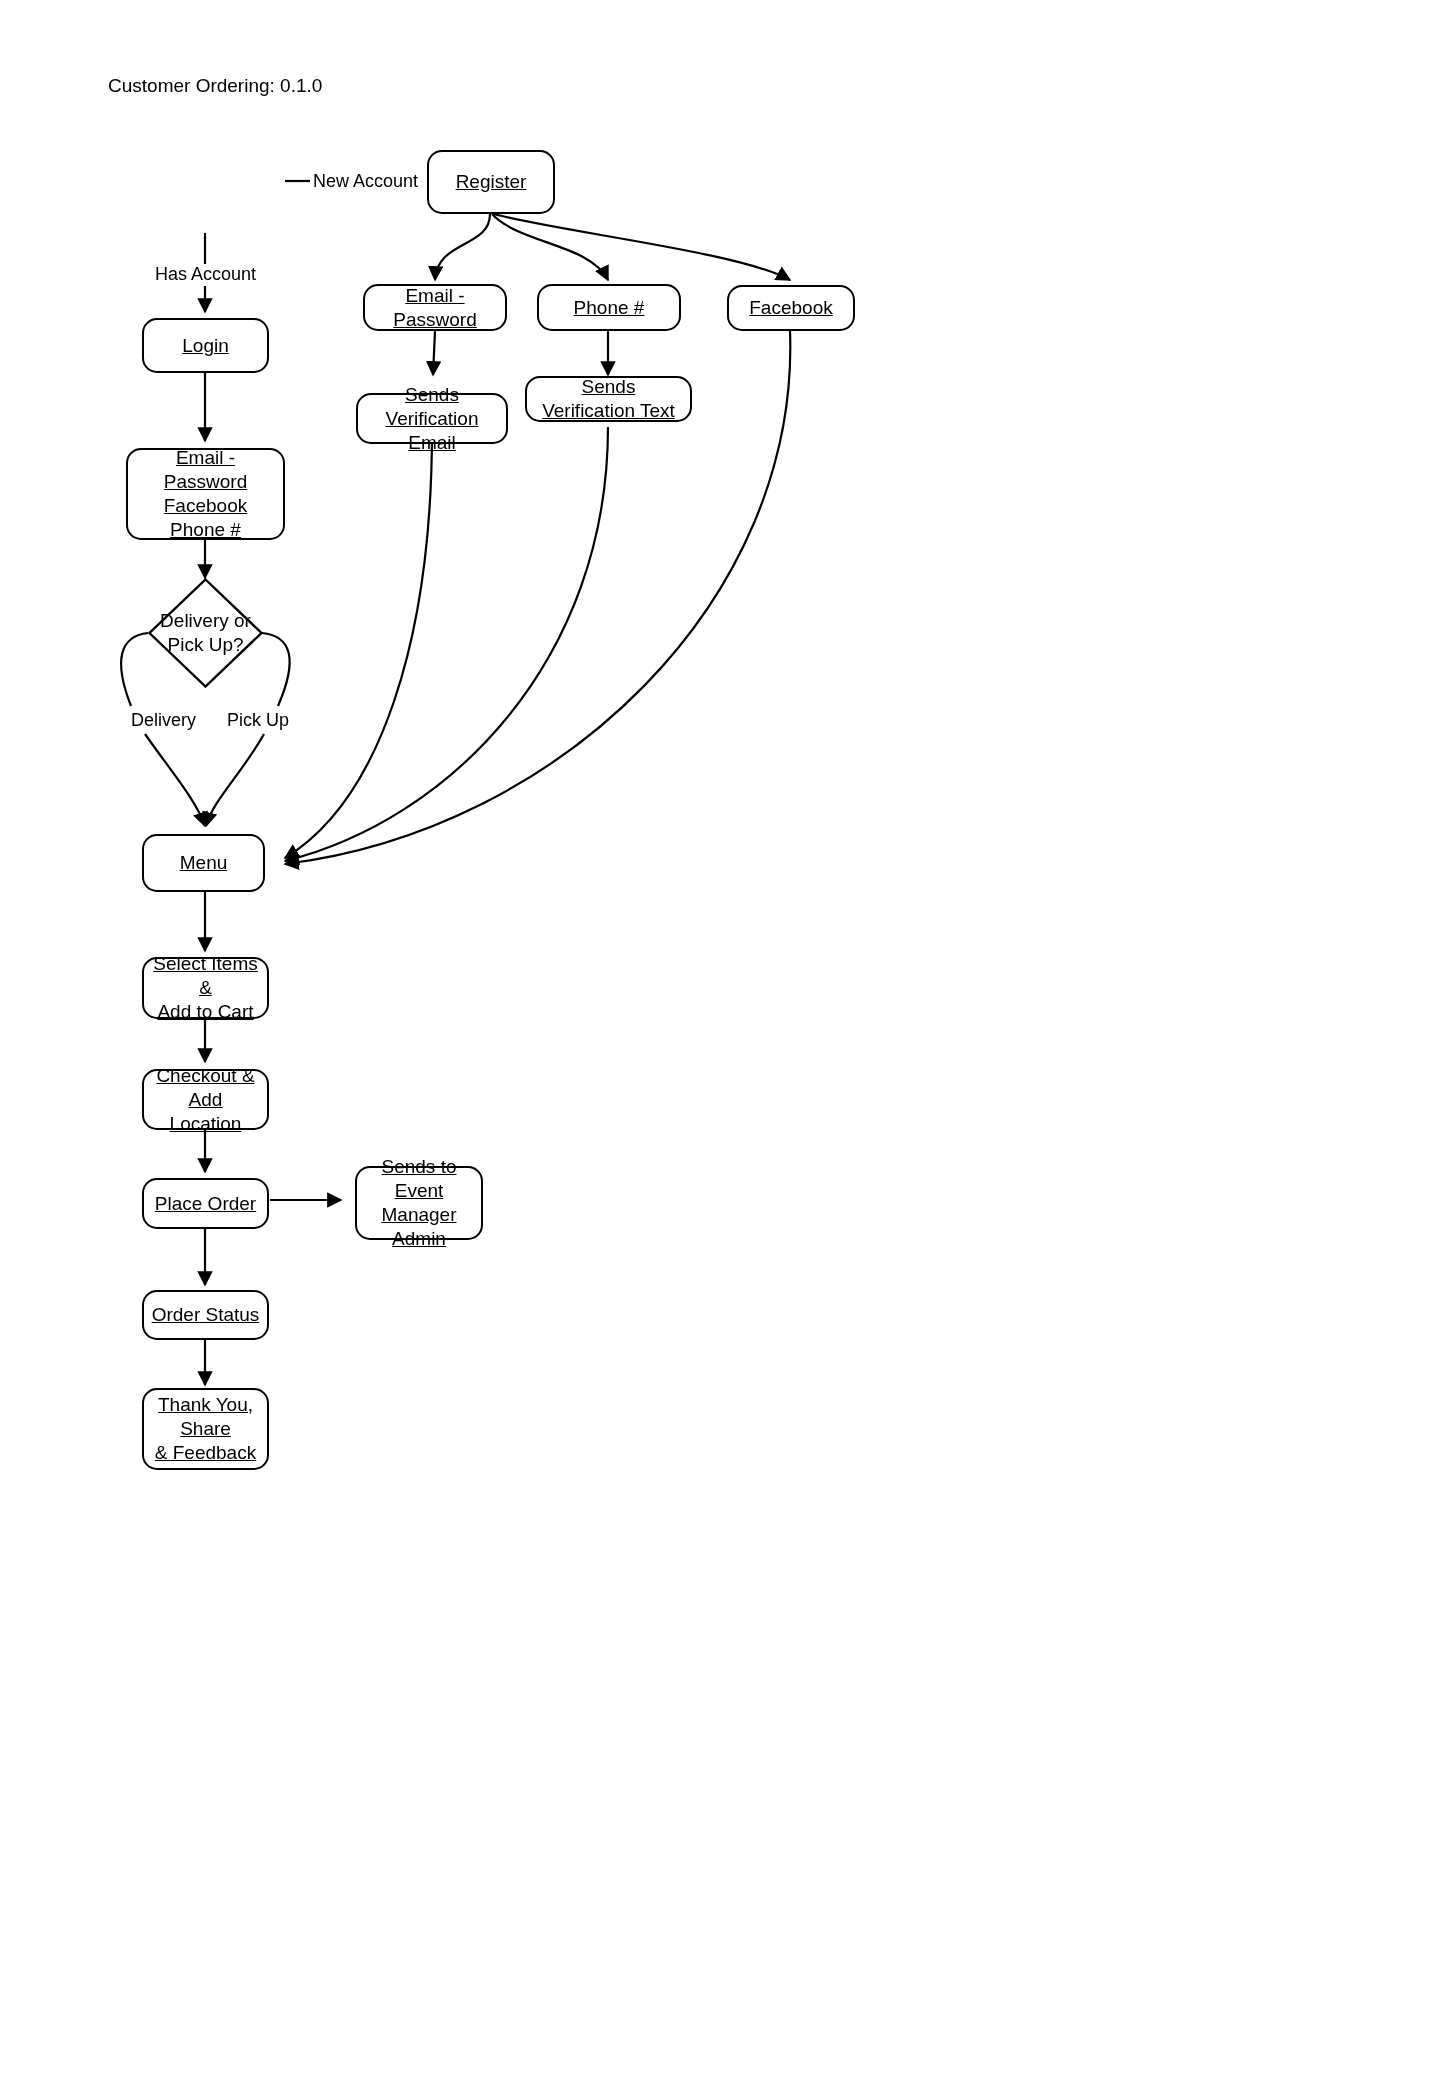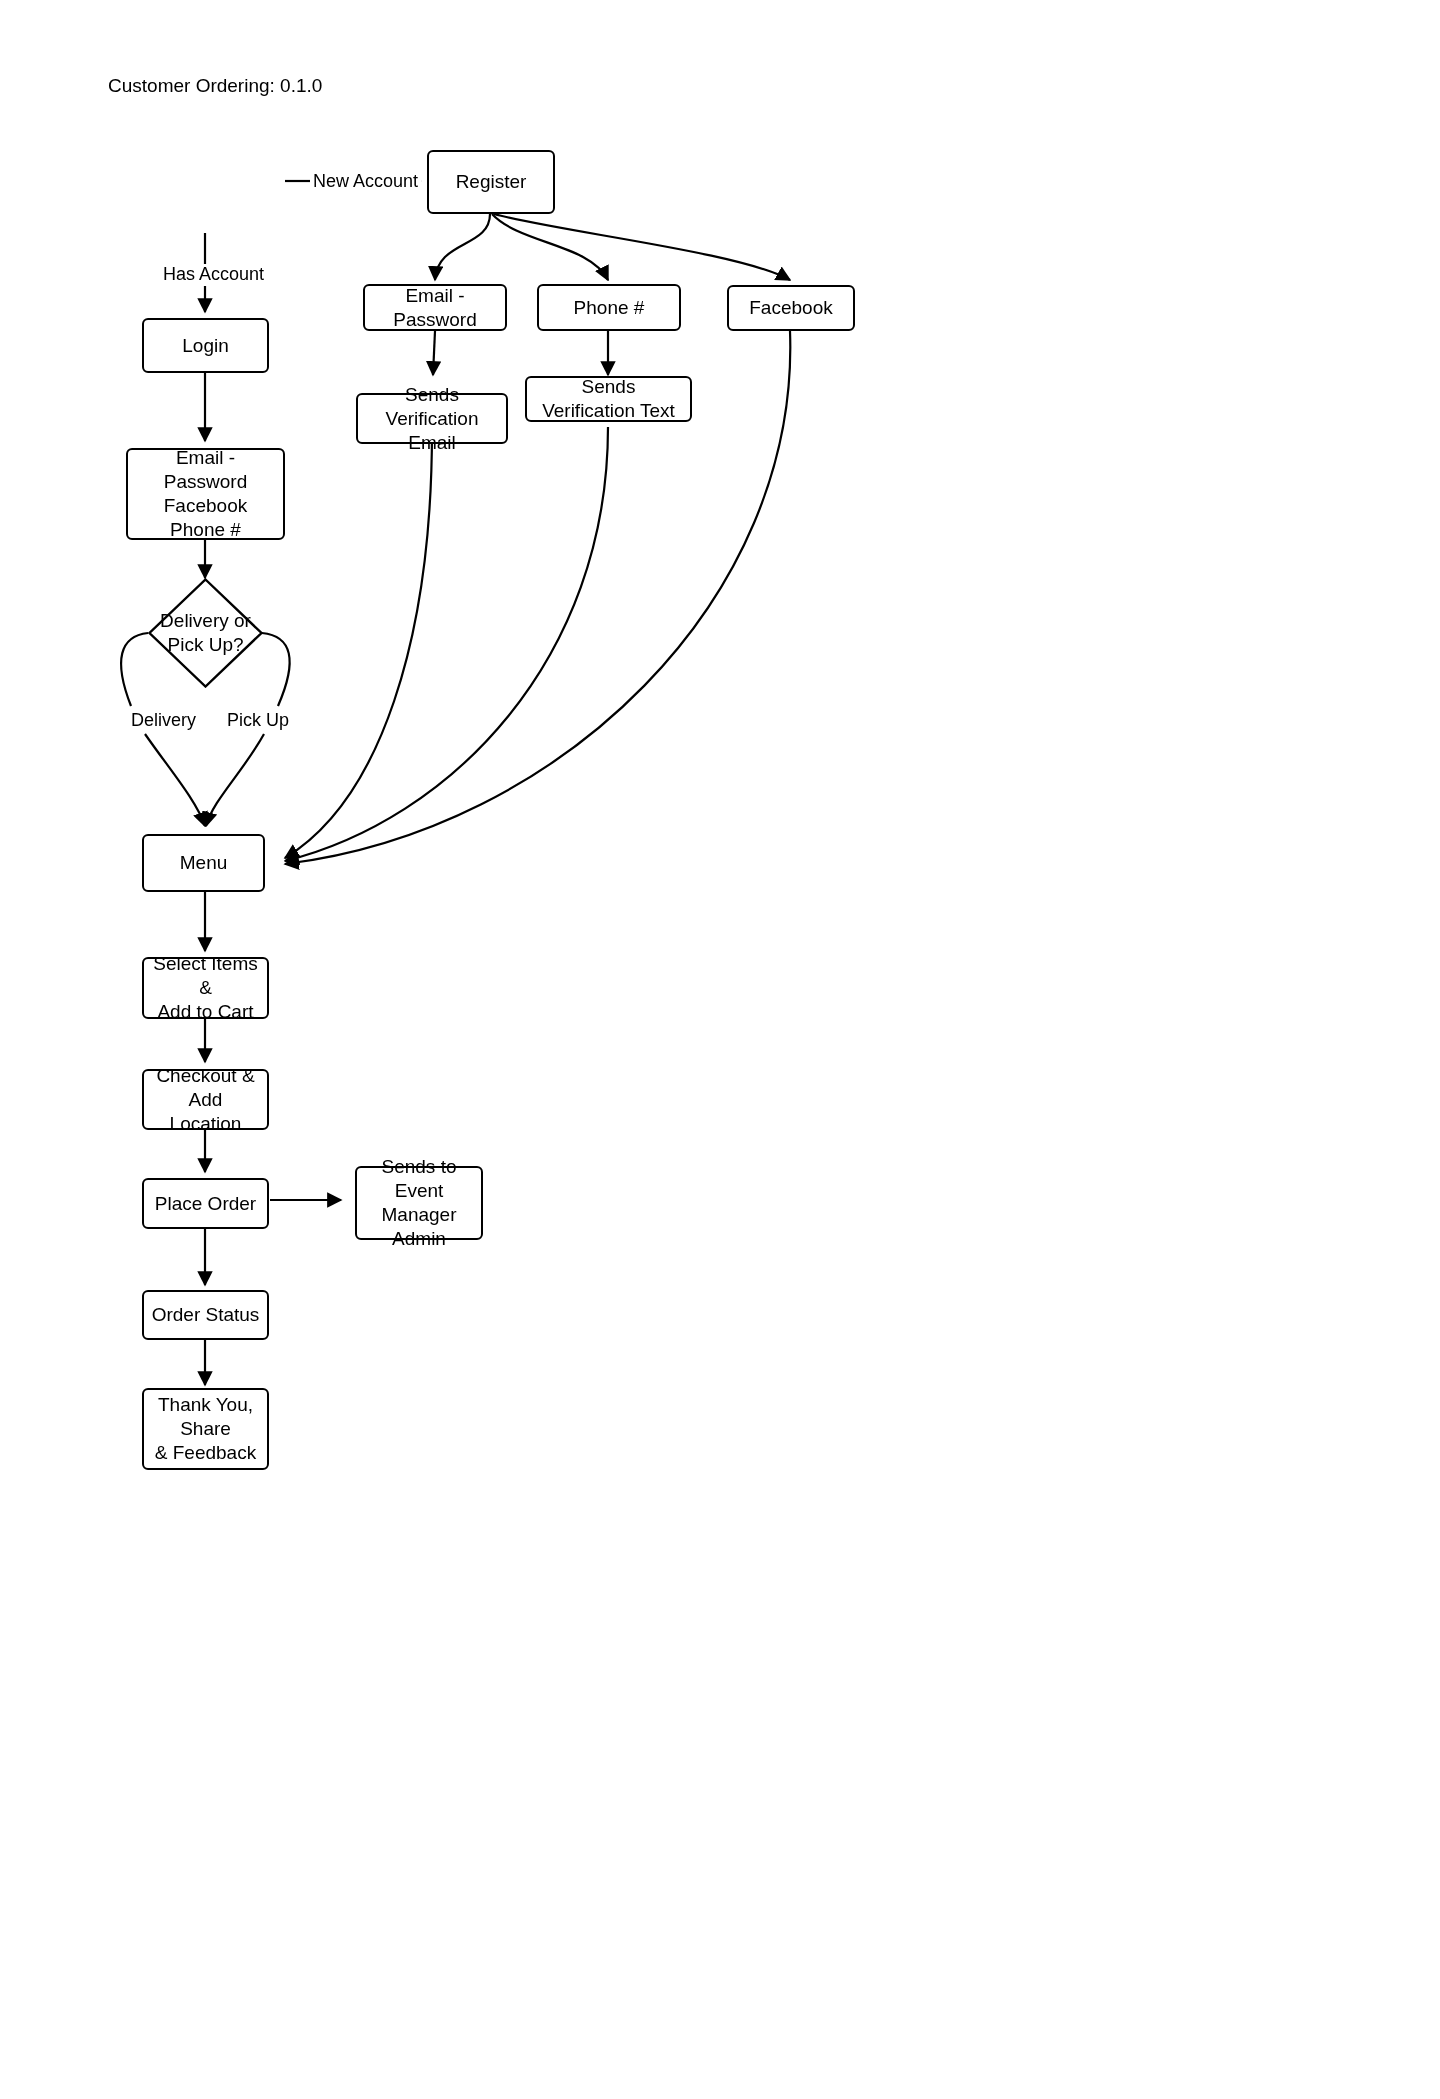--- a/index.html
+++ b/index.html
@@ -46,21 +46,22 @@
     align-items: center;
     justify-content: center;
     text-align: center;
     font-size: 19px;
     line-height: 24px;
     color: #000000;
     background: #ffffff;
   }
   .node.rect {
     border: 2px solid #000000;
-    border-radius: 6px;
+    border-radius: 15px;
+    text-decoration: underline;
   }
   .node .label {
     display: block;
     white-space: pre-line;
     padding: 0 6px;
   }
   .node.diamond {
     border: none;
     background: transparent;
   }
@@ -218,19 +219,19 @@
     <span class="label">Order Status</span>
   </div>
 
   <div class="node rect" style="left:142px; top:1388px; width:127px; height:82px;">
     <span class="label">Thank You, Share
 &amp; Feedback</span>
   </div>
 
   <div class="edge-label" style="left:310px; top:171px;">New Account</div>
 
-  <div class="edge-label" style="left:160px; top:264px;">Has Account</div>
+  <div class="edge-label" style="left:152px; top:264px;">Has Account</div>
 
   <div class="edge-label" style="left:128px; top:710px;">Delivery</div>
 
   <div class="edge-label" style="left:224px; top:710px;">Pick Up</div>
 
 </div>
 
 </body></html>

